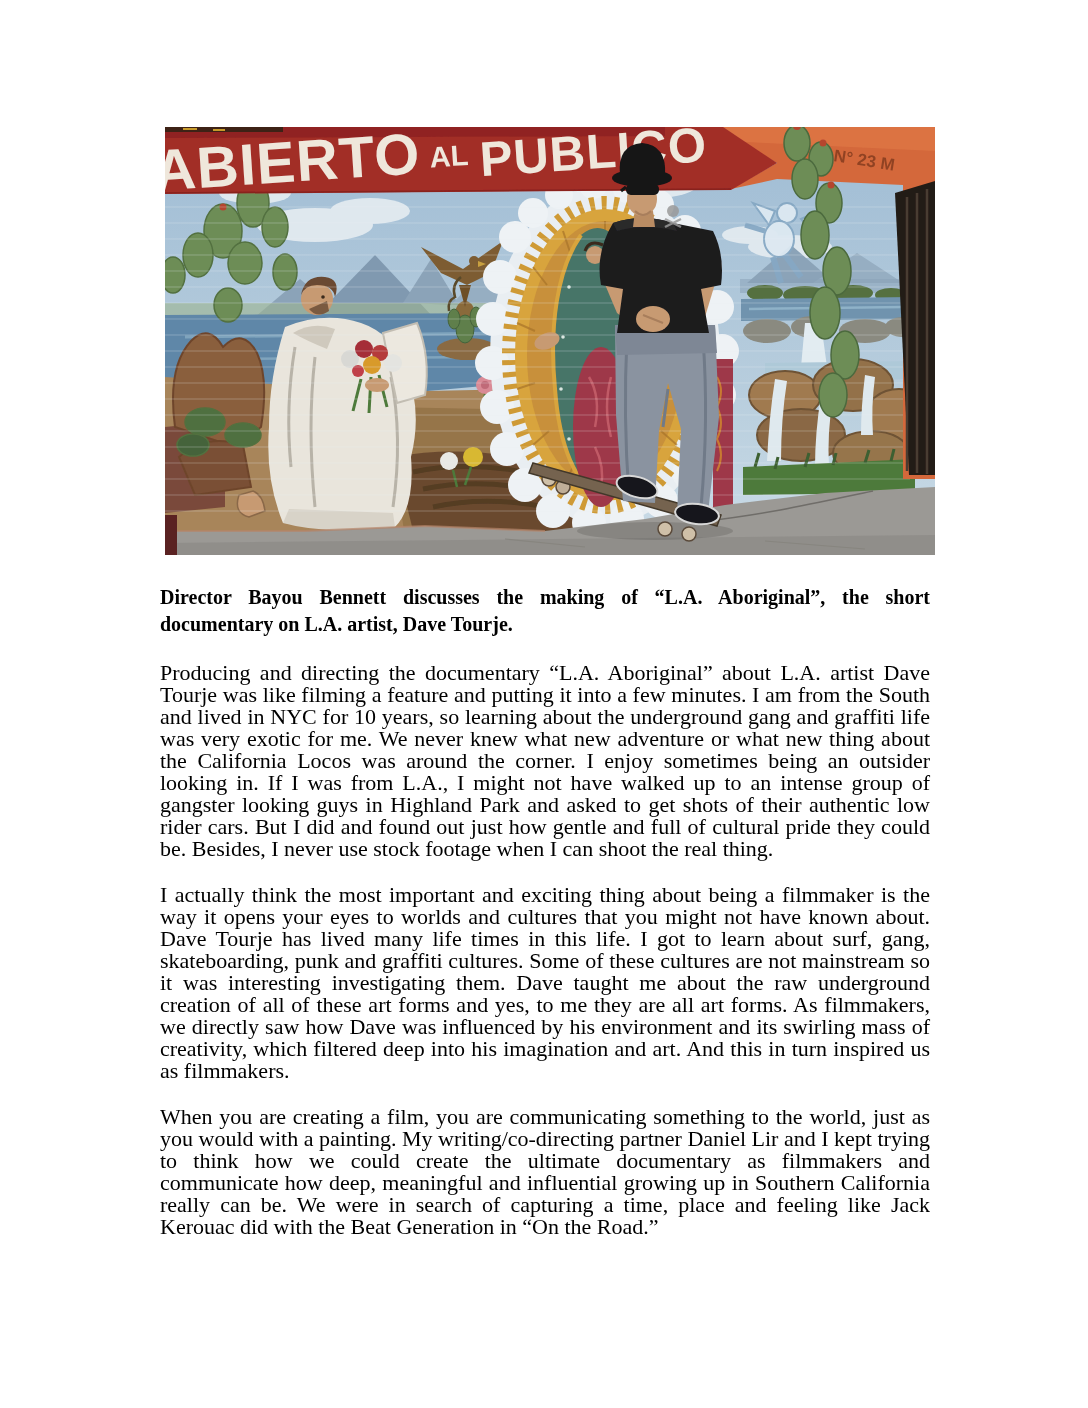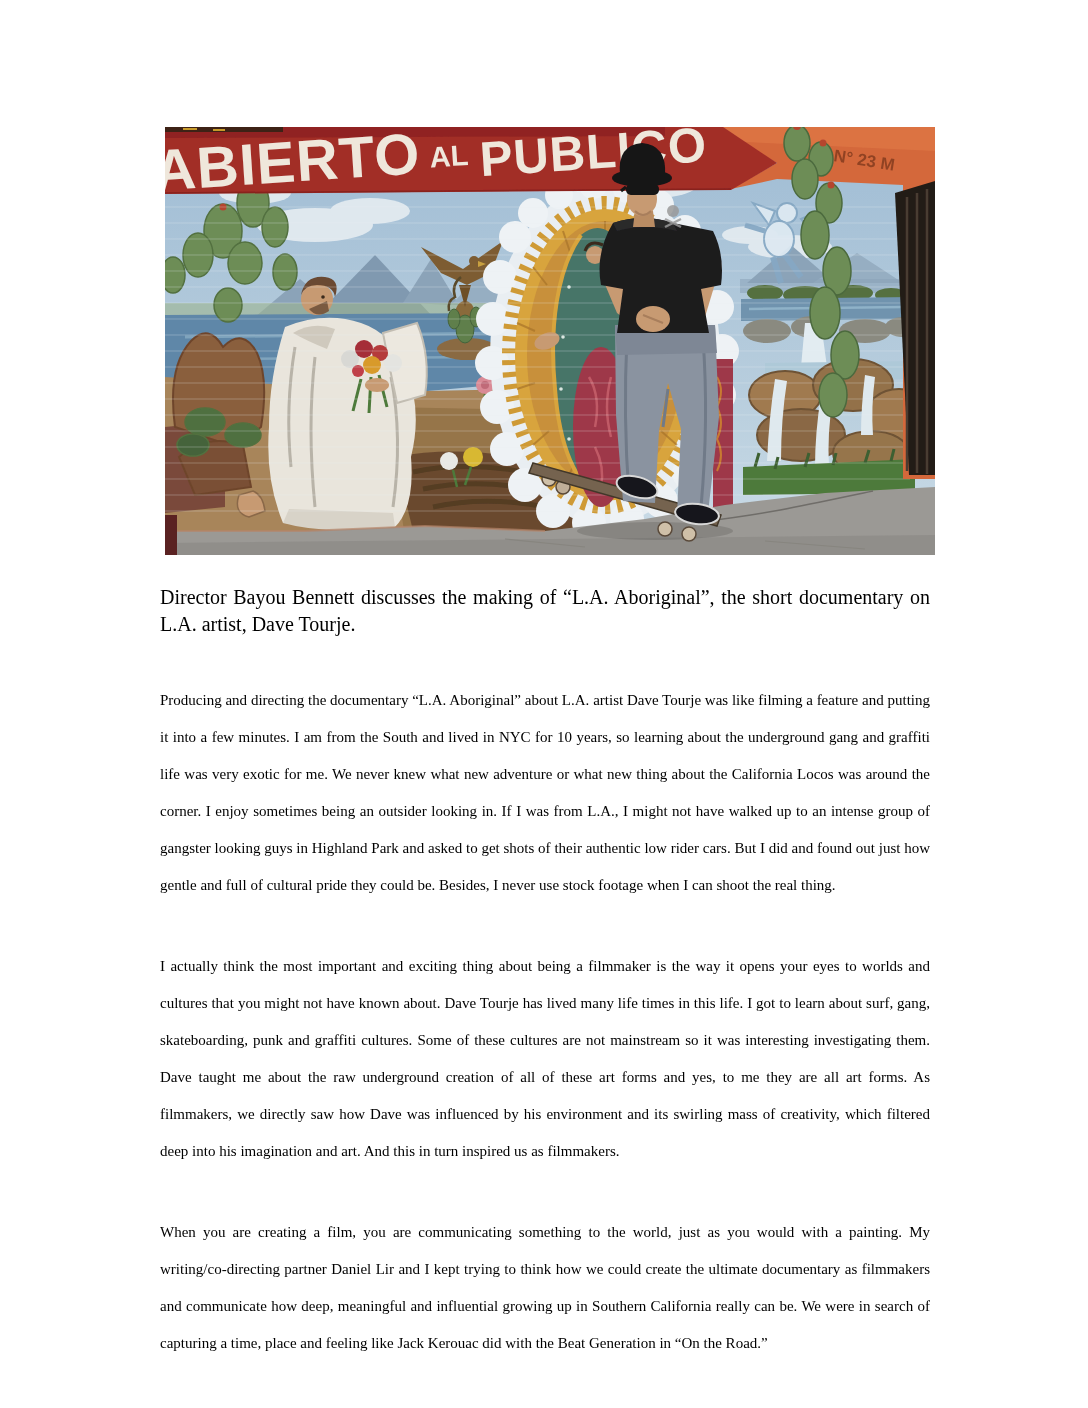--- a/index.html
+++ b/index.html
@@ -29,27 +29,27 @@
   }
   svg.photo {
     display: block;
     width: 770px;
     height: 428px;
   }
   .heading {
     margin: 29px 0 0 0;
     font-size: 20px;
     line-height: 27px;
-    font-weight: normal;
+    font-weight: bold;
     text-align: justify;
   }
   .para {
-    margin: 44px 0 0 0;
-    font-size: 15px;
-    line-height: 37px;
+    margin: 24px 0 0 0;
+    font-size: 22px;
+    line-height: 22px;
     text-align: justify;
   }
   .banner-word { font-family: "Liberation Sans", sans-serif; font-weight: bold; fill: #efe7db; }
   .wall-sign-text { font-family: "Liberation Sans", sans-serif; font-weight: bold; fill: #6e3018; opacity: 0.65; }
 </style>
 </head>
 <body>
 
 <div class="content">
 

